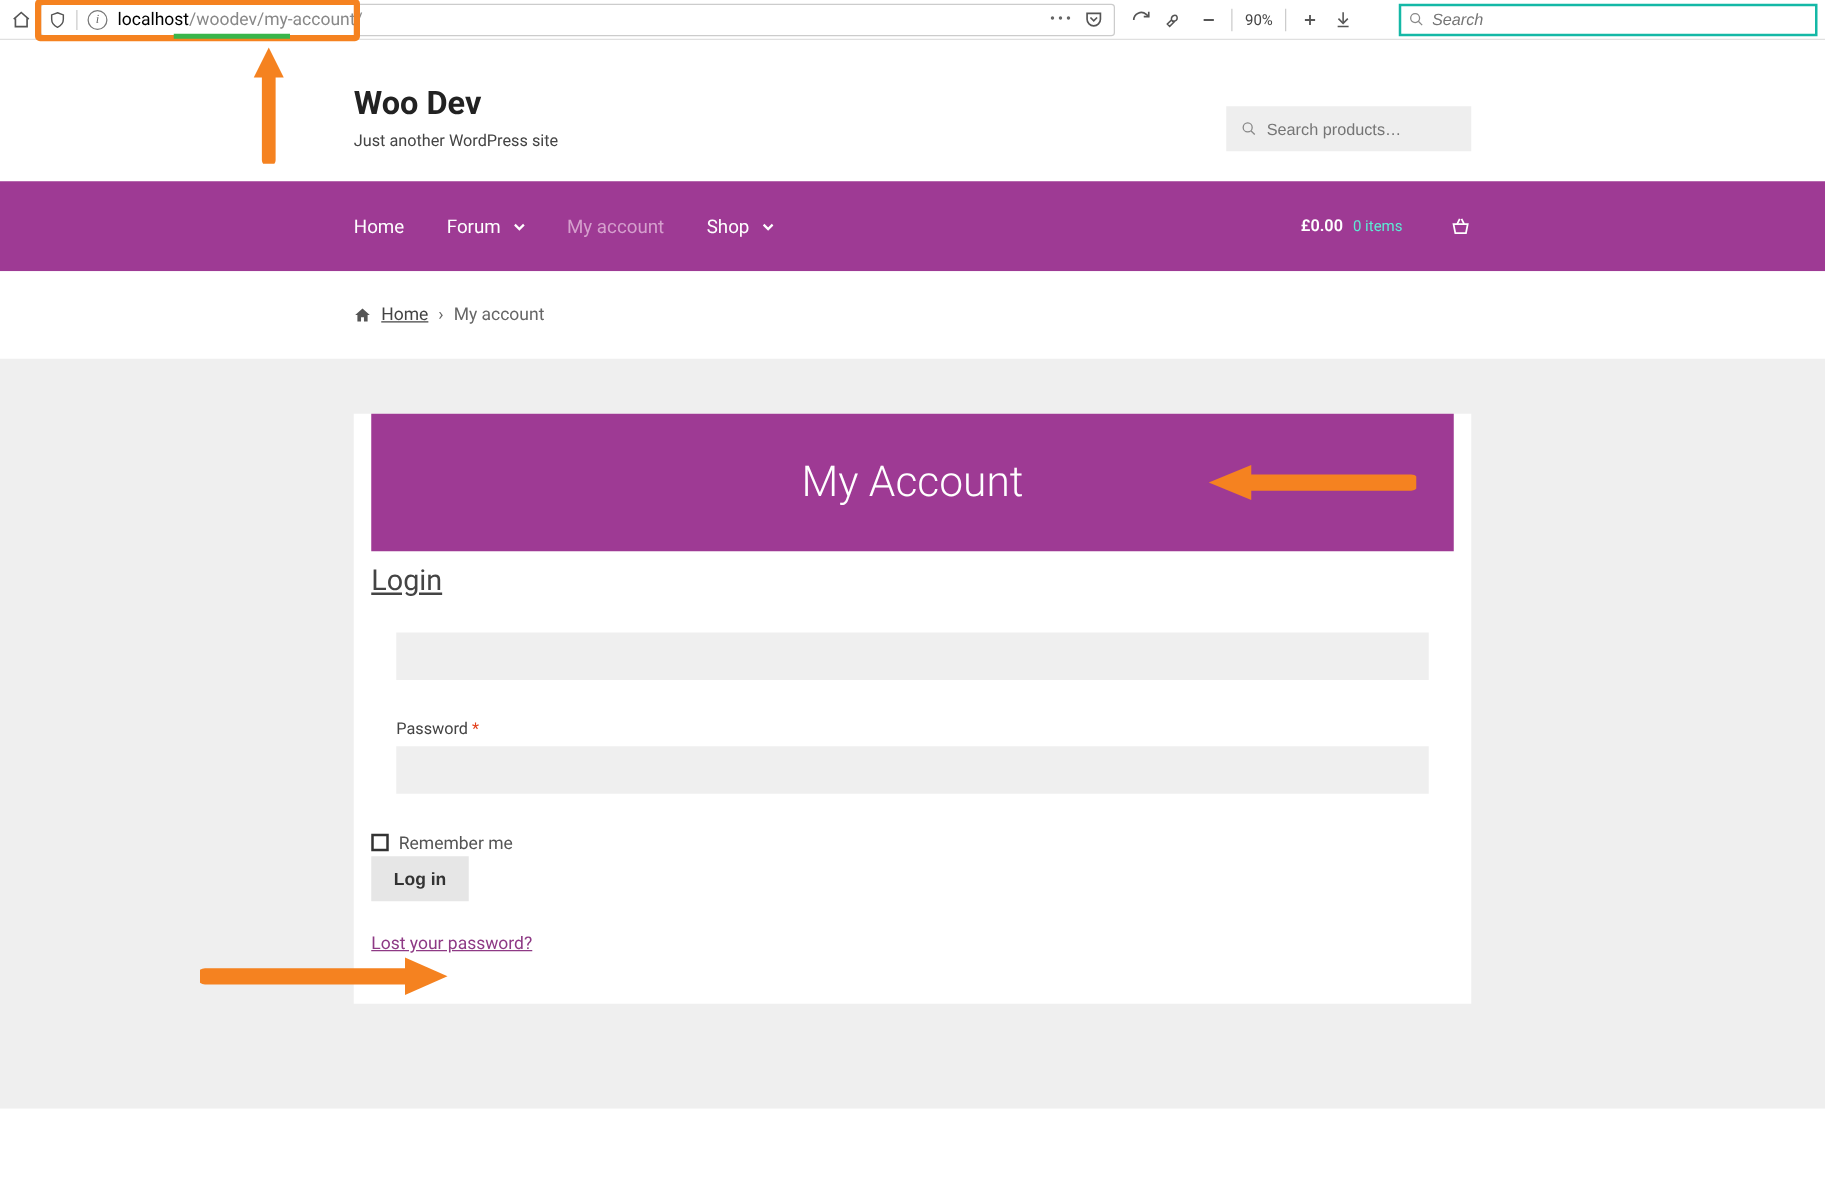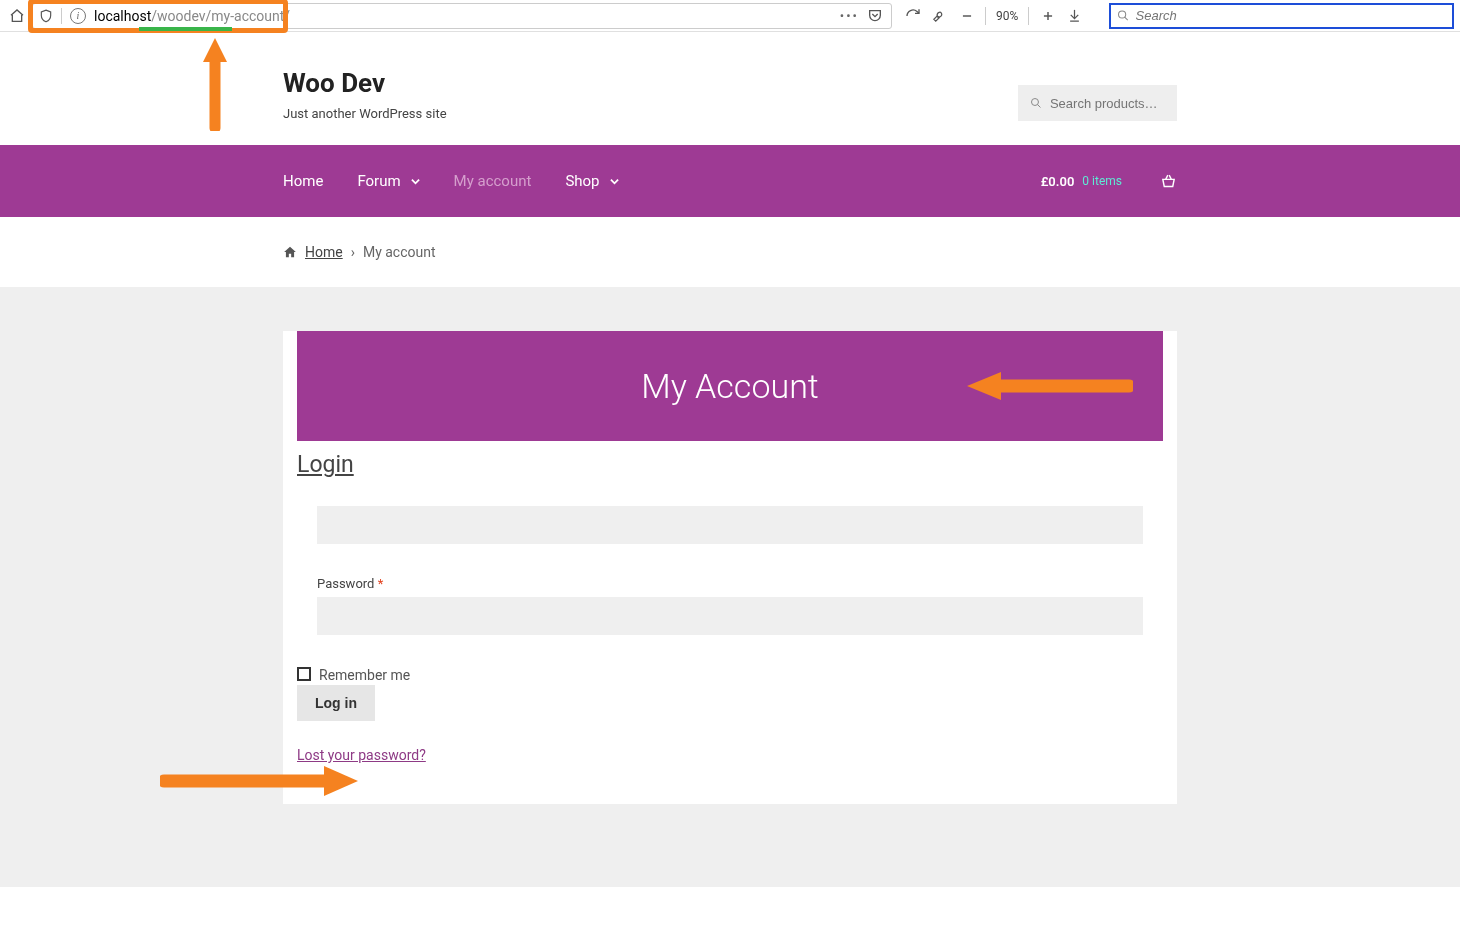--- a/index.html
+++ b/index.html
@@ -15,30 +15,30 @@
 .addr-info { width:16px; height:16px; border:1.3px solid #777; border-radius:50%; display:flex; align-items:center; justify-content:center; font-size:10px; color:#666; font-style:italic; font-family:serif; margin:0 4px; }
 .addr-text { padding-left:4px; color:#000; font-size:14px; }
 .addr-text .grey { color:#888; }
 .addr-underline { position:absolute; bottom:-3px; left:106px; width:93px; height:4px; background:#39b54a; z-index:6; }
 .addr-right { margin-left:auto; display:flex; align-items:center; gap:8px; padding-right:6px; }
 .pocket-ic { width:16px; height:16px; }
 .toolbar-icons { display:flex; align-items:center; gap:10px; padding:0 8px; color:#555; }
 .toolbar-ic { width:17px; height:17px; display:flex; align-items:center; justify-content:center; }
 .zoom-txt { font-size:12px; color:#444; }
 .toolbar-sep { width:1px; height:18px; background:#ccc; }
-.search-box-top { flex:1; height:26px; border:2px solid #1d4ed8; background:#fff; display:flex; align-items:center; padding:0 6px; gap:6px; margin-left:14px; }
+.search-box-top { flex:1; height:26px; border:2px solid #14b8a6; background:#fff; display:flex; align-items:center; padding:0 6px; gap:6px; margin-left:24px; }
 .search-box-top input { border:none; outline:none; font-size:13px; color:#888; width:100%; font-style:italic; }
 
 
 .site-header { background:#fff; padding: 36px 0 24px; }
 .site-container { width: 894px; margin: 0 auto; position:relative; }
 .header-row { display:flex; align-items:flex-end; justify-content:space-between; }
 .site-title { font-size:26px; font-weight:700; color:#222; }
 .site-tagline { font-size:13px; color:#444; margin-top:8px; }
-.search-products { width:159px; height:36px; background:#eee; display:flex; align-items:center; padding:0 12px; gap:8px; }
+.search-products { width:196px; height:36px; background:#eee; display:flex; align-items:center; padding:0 12px; gap:8px; }
 .search-products input { border:none; outline:none; background:transparent; font-size:13px; color:#888; width:100%; }
 
 
 .nav-bar { background:#9e3a94; height:72px; }
 .nav-inner { width:894px; margin:0 auto; height:100%; display:flex; align-items:center; color:#fff; font-size:15px; }
 .nav-item { margin-right:34px; cursor:pointer; display:flex; align-items:center; gap:10px; }
 .nav-item.active { color:#d59fcd; }
 .nav-spacer { flex:1; }
 .cart-area { display:flex; align-items:center; gap:8px; font-size:13px; }
 .cart-area .items { color:#5eead4; font-size:12px; }

